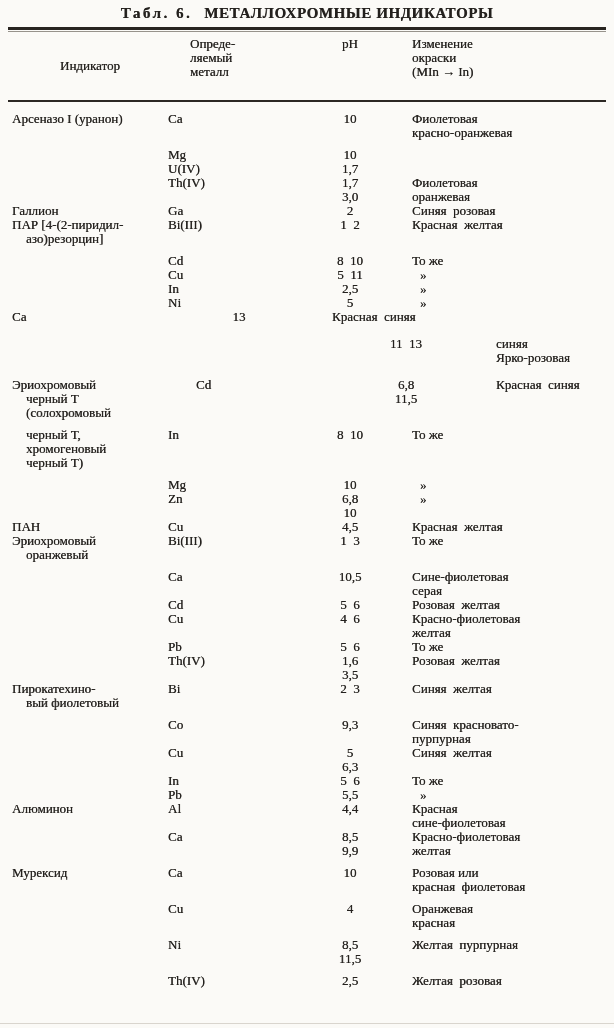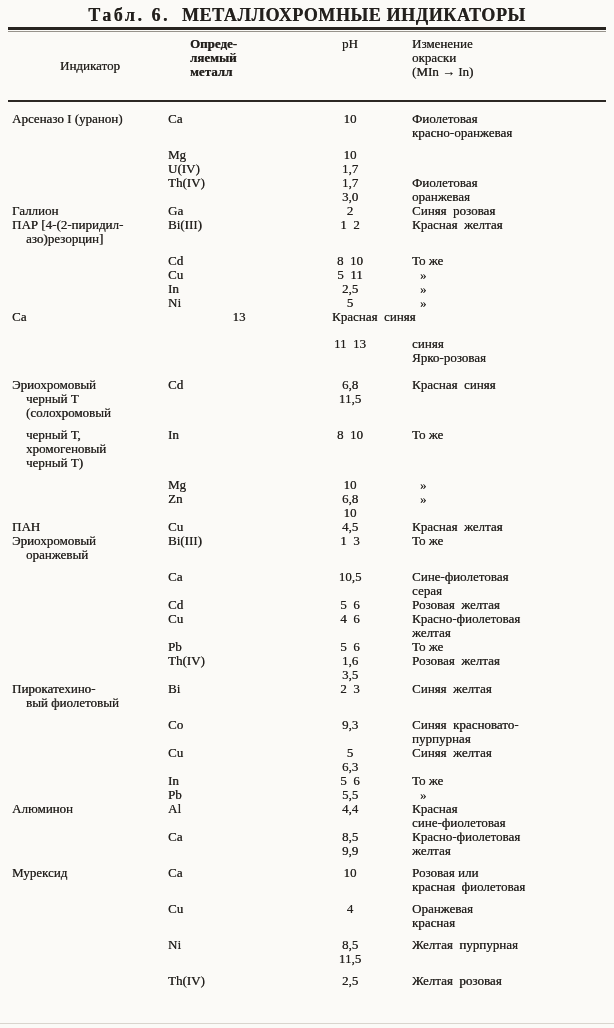--- a/index.html
+++ b/index.html
@@ -10,43 +10,43 @@
     background: #fbfaf7;
     font-family: "Liberation Serif", "DejaVu Serif", serif;
     color: #23201d;
     overflow: hidden;
     text-shadow: 0.3px 0 0 rgba(35,32,29,0.75);
   }
   .title {
     position: absolute;
     top: 5px; left: 0; width: 100%;
     text-align: center;
-    font-size: 18px;
+    font-size: 15px;
     font-weight: bold;
     letter-spacing: 0.6px;
     white-space: pre;
   }
   .title .prefix { letter-spacing: 2.5px; margin-right: 12px; }
   .rule-top { position: absolute; top: 27px; left: 8px; right: 8px; }
   .rule-top .r1 { height: 3px; background: #282420; }
   .rule-top .r2 { height: 1px; background: #97938c; margin-top: 1px; }
   .rule-mid { position: absolute; top: 100px; left: 8px; right: 8px; height: 2px; background: #2c2824; }
   .grid-row { display: grid; grid-template-columns: 156px 142px 80px 1fr; }
   .hdr-row { position: absolute; top: 37px; left: 12px; right: 10px; }
   .ln { font-size: 13px; line-height: 14px; white-space: pre; }
   .c-ph { text-align: center; }
   .c-color { padding-left: 22px; }
   .hdr-row .c-ind { text-align: center; margin-top: 22px; }
-  .hdr-row .c-metal { padding-left: 22px; font-weight: bold; }
+  .hdr-row .c-metal { padding-left: 22px; }
   .hdr-row .c-color { text-align: left; }
   .tbl-body { position: absolute; top: 112px; left: 12px; right: 10px; }
   .ind2 { padding-left: 14px; }
   .ditto { padding-left: 8px; }
   .gap-sm { margin-top: 8px; }
-  .gap-md { margin-top: 13px; }
+  .gap-md { margin-top: 13px; gap: 28px; }
   .bottom-edge { position: absolute; left: 0; right: 0; top: 1023px; height: 1px; background: #d9d5ce; }
 </style>
 </head>
 <body>
 
 <div class="page">
 
   <div class="title"><span class="prefix">Табл. 6.</span><span>МЕТАЛЛОХРОМНЫЕ ИНДИКАТОРЫ</span></div>
 
   <div class="rule-top">

